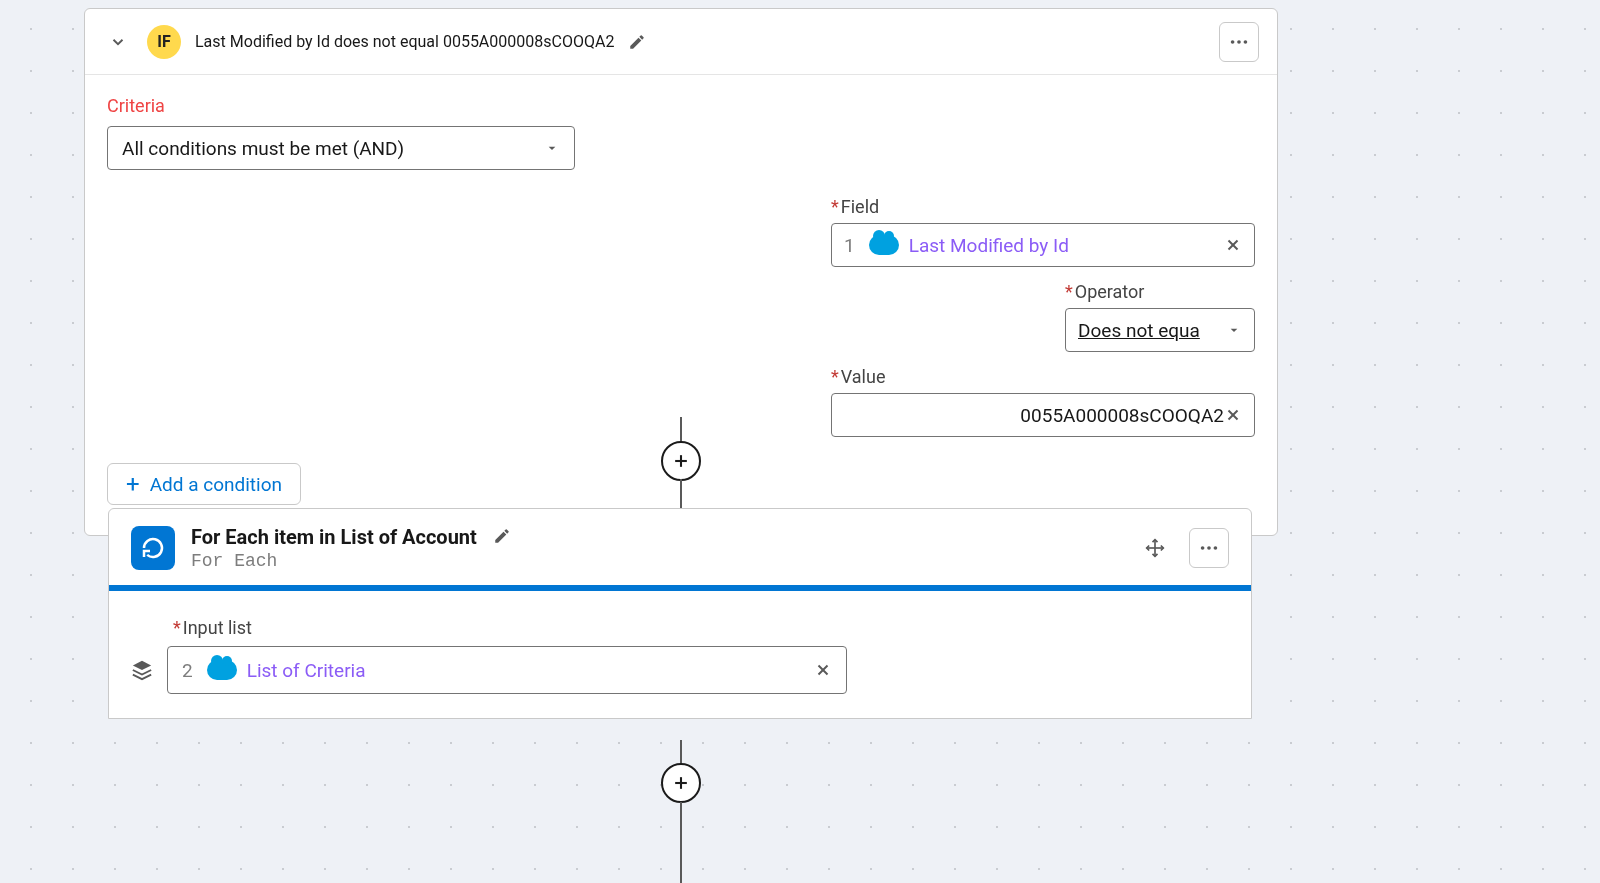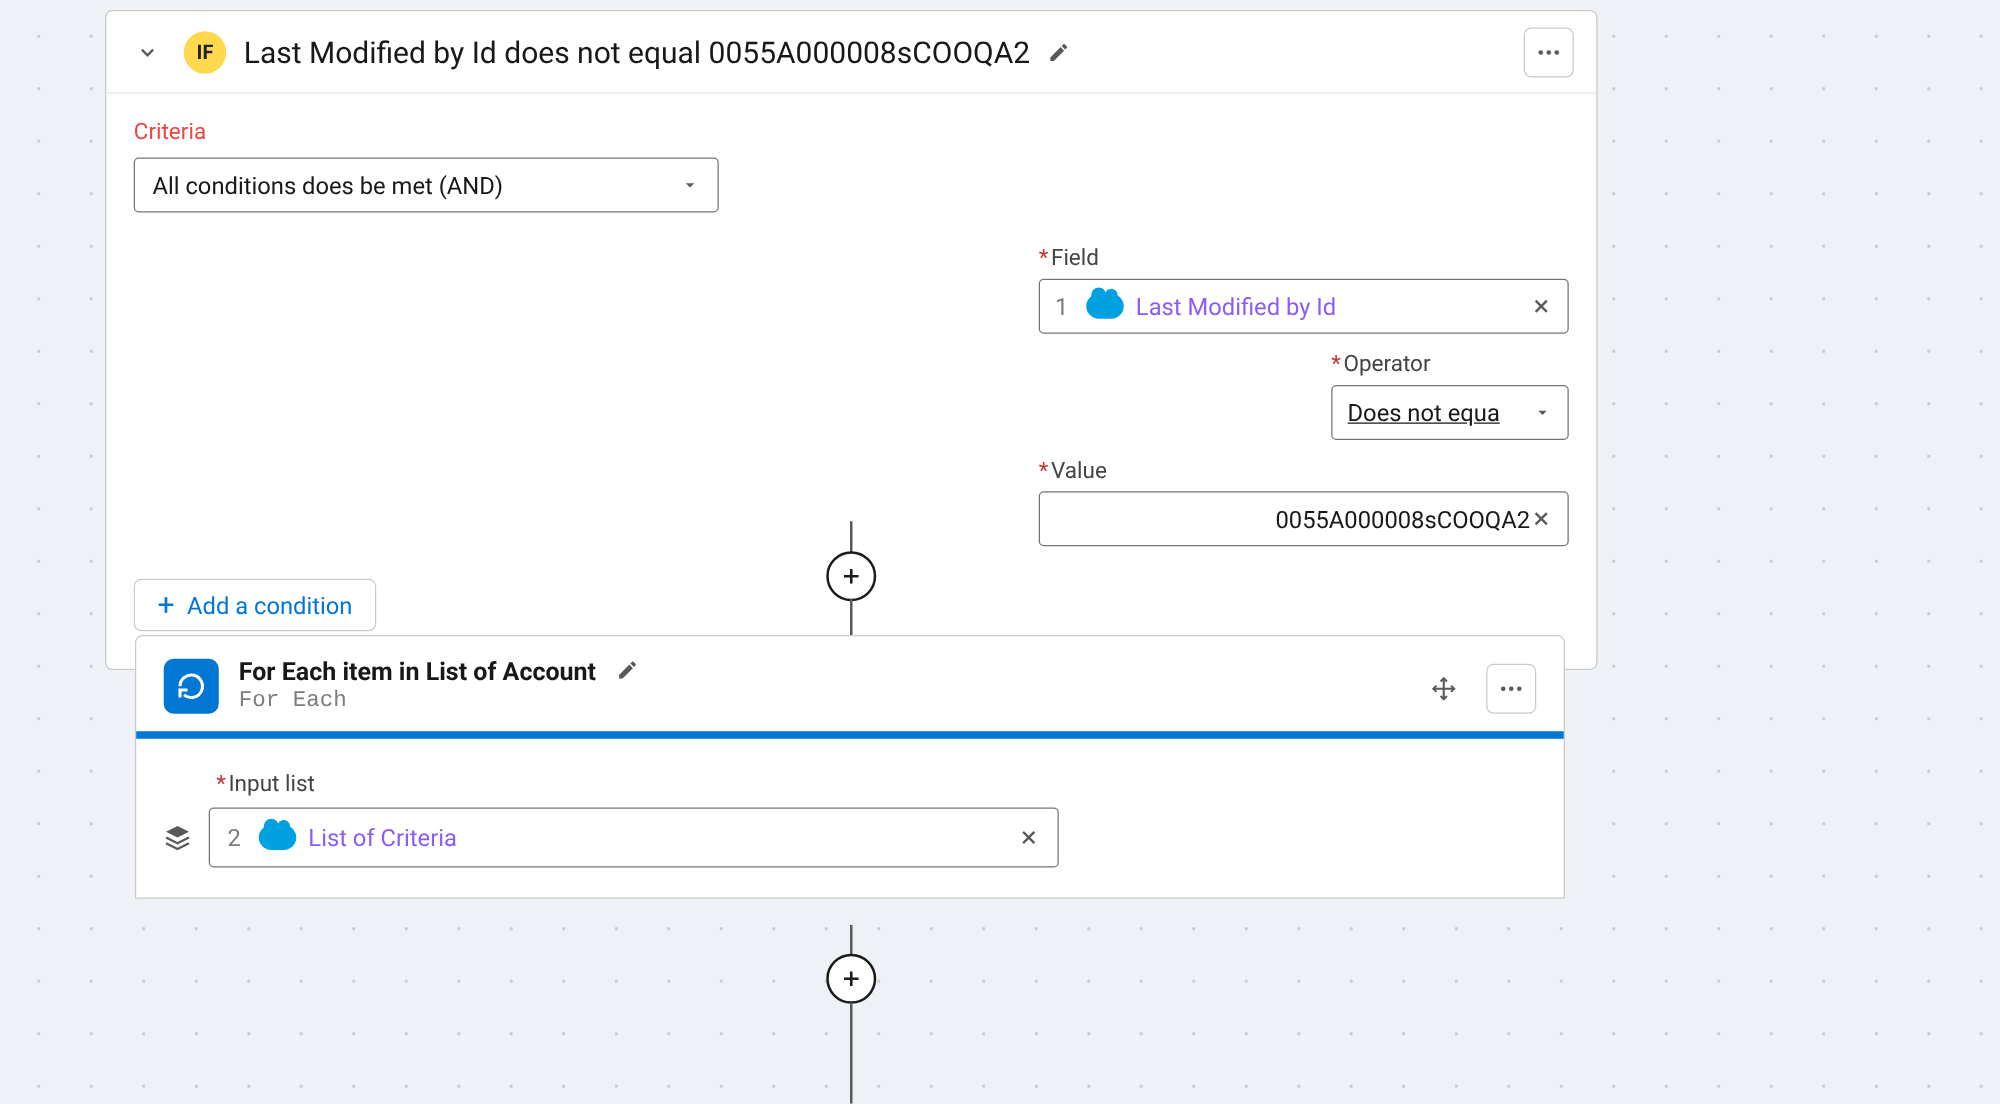--- a/index.html
+++ b/index.html
@@ -52,21 +52,21 @@
   .badge-if {
     width: 34px; height: 34px;
     border-radius: 50%;
     background: #ffd94d;
     display: flex; align-items: center; justify-content: center;
     font-weight: 700;
     font-size: 16px;
     color: #222;
   }
   .header-title {
-    font-size: 24px;
+    font-size: 16px;
     color: #181818;
   }
   .edit-pencil {
     color: #595959;
     display: flex; align-items: center; justify-content: center;
     cursor: pointer;
   }
   .spacer { flex: 1; }
   .more-btn, .move-btn, .icon-box {
     width: 40px; height: 40px;
@@ -184,21 +184,21 @@
 
   
   .fe-card {
     left: 108px;
     top: 508px;
     width: 1144px;
     border-bottom-left-radius: 0;
     border-bottom-right-radius: 0;
   }
   .fe-header {
-    display: flex; align-items: flex-end; gap: 16px;
+    display: flex; align-items: center; gap: 16px;
     padding: 16px 22px 14px 22px;
   }
   .fe-icon {
     width: 44px; height: 44px;
     border-radius: 8px;
     background: #0176d3;
     display: flex; align-items: center; justify-content: center;
     color: #fff;
     flex-shrink: 0;
   }
@@ -253,21 +253,21 @@
             <circle cx="12" cy="12" r="2"></circle>
             <circle cx="19" cy="12" r="2"></circle>
           </svg>
       </div>
     </div>
 
     <div class="card-body">
 
       <div class="criteria-label">Criteria</div>
       <div class="select-box">
-        <span>All conditions does be met (AND)</span>
+        <span>All conditions must be met (AND)</span>
         <span class="select-caret">
           <svg width="16" height="16" viewBox="0 0 24 24" fill="currentColor">
               <path d="M7 10l5 5 5-5z"></path>
             </svg>
         </span>
       </div>
 
       <div class="cond-row">
         <div class="col">
           <div class="col-label"><span class="req-star">*</span><span>Field</span></div>

